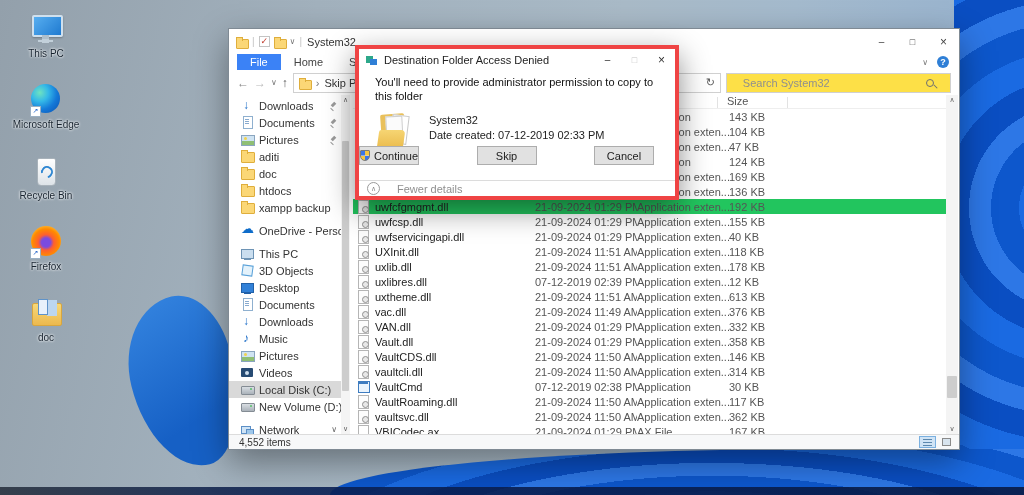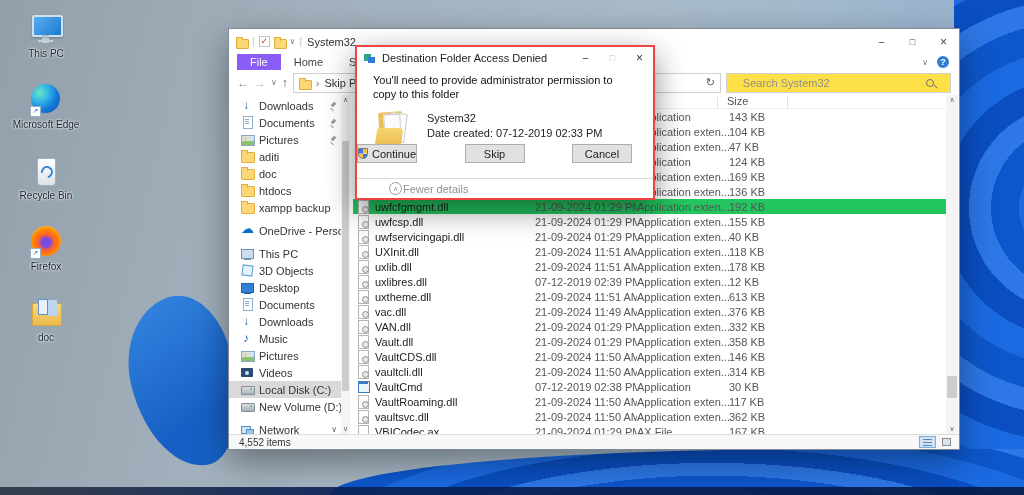--- a/index.html
+++ b/index.html
@@ -67,21 +67,21 @@
   .win-title { margin-left:5px; font-size:11px; color:#333; }
   .caption-controls { margin-left:auto; display:flex; height:100%; }
   .cap { width:31px; height:100%; display:flex; align-items:center; justify-content:center; font-size:10px; color:#444; }
   .glyph-min::before { content:"\2013"; }
   .glyph-max::before { content:"\25A1"; font-size:9px; }
   .glyph-close::before { content:"\00D7"; font-size:12px; }
   .tiny-chev { font-size:8px; color:#777; }
 
   .tabs { position:absolute; left:0; top:25px; right:0; height:16px; display:flex; align-items:stretch; padding-left:8px; background:#fff; }
   .tab { padding:0 13px; display:flex; align-items:center; font-size:11px; color:#444; }
-  .tab.active { background:#8b5cf6; color:#fff; }
+  .tab.active { background:#3b82f6; color:#fff; }
   .ribbon-right { margin-left:auto; display:flex; align-items:center; gap:9px; padding-right:10px; }
   .help-badge { width:12px; height:12px; border-radius:50%; background:#2f7fd6; color:#fff; font-size:9px; font-weight:bold;
     display:flex; align-items:center; justify-content:center; }
 
   .addressbar { position:absolute; left:0; top:41px; right:0; height:25px; display:flex; align-items:center; gap:5px; padding:0 8px; }
   .nav-glyph { font-size:12px; color:#8a8a8a; }
   .glyph-back::before { content:"\2190"; }
   .glyph-fwd::before { content:"\2192"; color:#b8b8b8; }
   .glyph-up::before { content:"\2191"; color:#555; }
   .crumb-box { width:428px; height:20px; background:#fff; border:1px solid #d0d0d0; display:flex; align-items:center; gap:5px; padding:0 5px; }
@@ -164,21 +164,21 @@
   
   .statusbar { position:absolute; left:0; right:0; bottom:0; height:15px; border-top:1px solid #dcdcdc; background:#f7f8f9;
     display:flex; align-items:center; padding:0 4px 0 10px; font-size:10px; color:#333; }
   .view-btns { margin-left:auto; display:flex; gap:2px; }
   .vb { width:17px; height:12px; border:1px solid transparent; display:flex; align-items:center; justify-content:center; }
   .vb.active { background:#cfe3f5; border-color:#7ab0e0; }
   .ic-rows { width:9px; height:1px; background:#5b87ad; box-shadow:0 3px 0 #5b87ad, 0 6px 0 #5b87ad; margin-top:-6px; }
   .ic-thumb { width:9px; height:8px; border:1px solid #8a8a8a; background:#d8e4ee; }
 
   
-  #dialog { position:absolute; left:355px; top:45px; width:300px; height:155px; background:#fff; border:2px solid #ef4444;
+  #dialog { position:absolute; left:355px; top:45px; width:324px; height:155px; background:#fff; border:4px solid #ef4444;
     box-shadow:0 10px 28px rgba(0,0,0,.45); z-index:10; }
   .dlg-titlebar { height:21px; display:flex; align-items:center; gap:6px; padding-left:7px; }
   .dlg-ic { width:12px; height:12px; position:relative; flex:none; }
   .dlg-ic::before { content:""; position:absolute; left:0; top:2px; width:7px; height:7px; background:#2da88a; }
   .dlg-ic::after { content:""; position:absolute; left:4px; top:5px; width:7px; height:6px; background:#2f7fd6; }
   .dlg-title { color:#222; }
   .dlg-controls { margin-left:auto; display:flex; height:100%; }
   .dctl { width:27px; display:flex; align-items:center; justify-content:center; font-size:10px; color:#333; }
   .dctl.disabled { color:#c4c4c4; }
   .dlg-msg { padding:6px 16px 0; color:#111; line-height:1.25; }
@@ -190,21 +190,21 @@
   .dlg-folder::after { content:""; position:absolute; left:0; bottom:1px; width:26px; height:19px; background:linear-gradient(180deg,#f6d573,#eaba4b);
     border-radius:2px 4px 2px 2px; transform:skewX(-8deg); }
   .dlg-info { line-height:1.45; color:#222; }
   .dlg-buttons { position:absolute; left:0; right:0; top:97px; display:flex; justify-content:space-between; gap:11px; padding-right:21px; }
   .btn { min-width:60px; height:19px; background:#e1e1e1; border:1px solid #adadad; font-size:11px; color:#222;
     display:flex; align-items:center; justify-content:center; gap:4px; font-family:"Liberation Sans",sans-serif; }
   .shield { width:10px; height:11px; flex:none; border:1px solid #7a7a7a; border-radius:1px 1px 5px 5px;
     background:linear-gradient(90deg,#3b76e8 50%,#f6c63f 50%) 0 0/100% 50% no-repeat,
                linear-gradient(90deg,#f6c63f 50%,#3b76e8 50%) 0 100%/100% 50% no-repeat; }
   .dlg-footer { position:absolute; left:0; right:0; top:131px; bottom:0; border-top:1px solid #dcdcdc;
-    display:flex; align-items:center; gap:1px; padding-left:32px; color:#8f8f8f; }
+    display:flex; align-items:center; gap:17px; padding-left:8px; color:#8f8f8f; }
   .circle-chev { width:13px; height:13px; border:1px solid #9a9a9a; border-radius:50%; display:flex; align-items:center; justify-content:center;
     font-size:7px; color:#8a8a8a; }
 </style>
 </head>
 <body>
 
 <div id="screen">
   <div class="wall"></div>
   <div class="wall-petal"></div>
   <div class="wall-right"></div>

